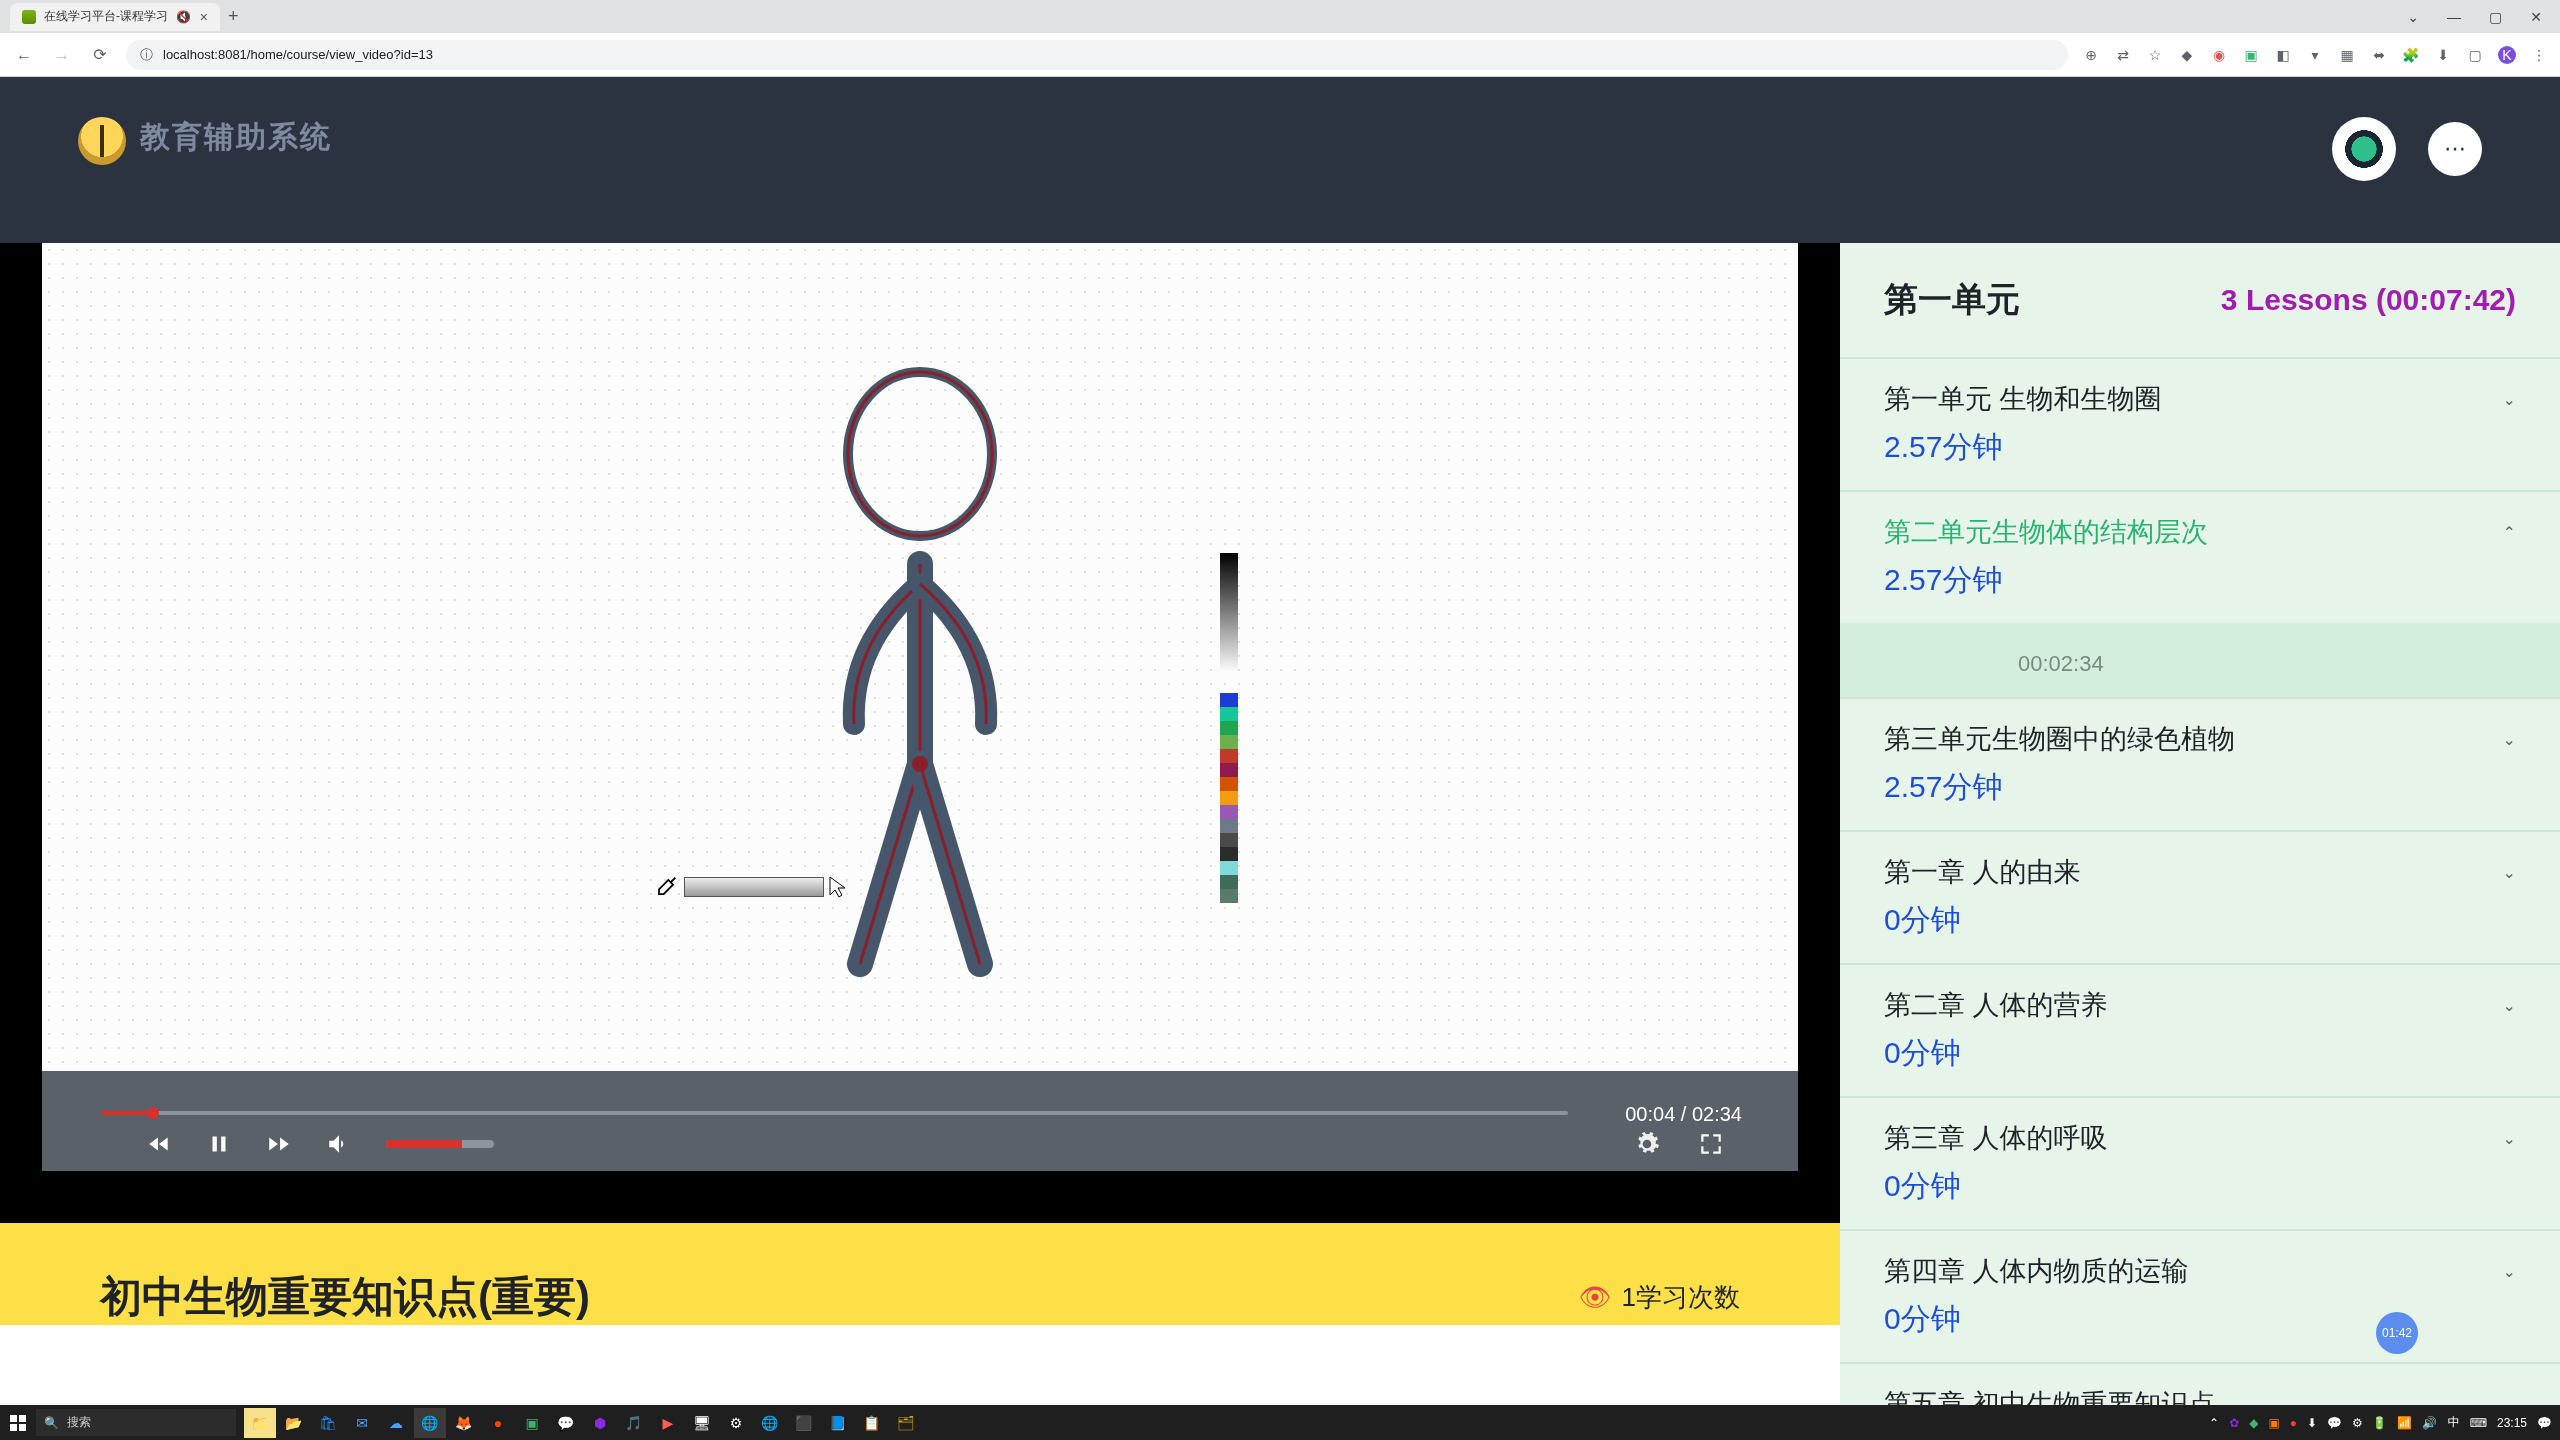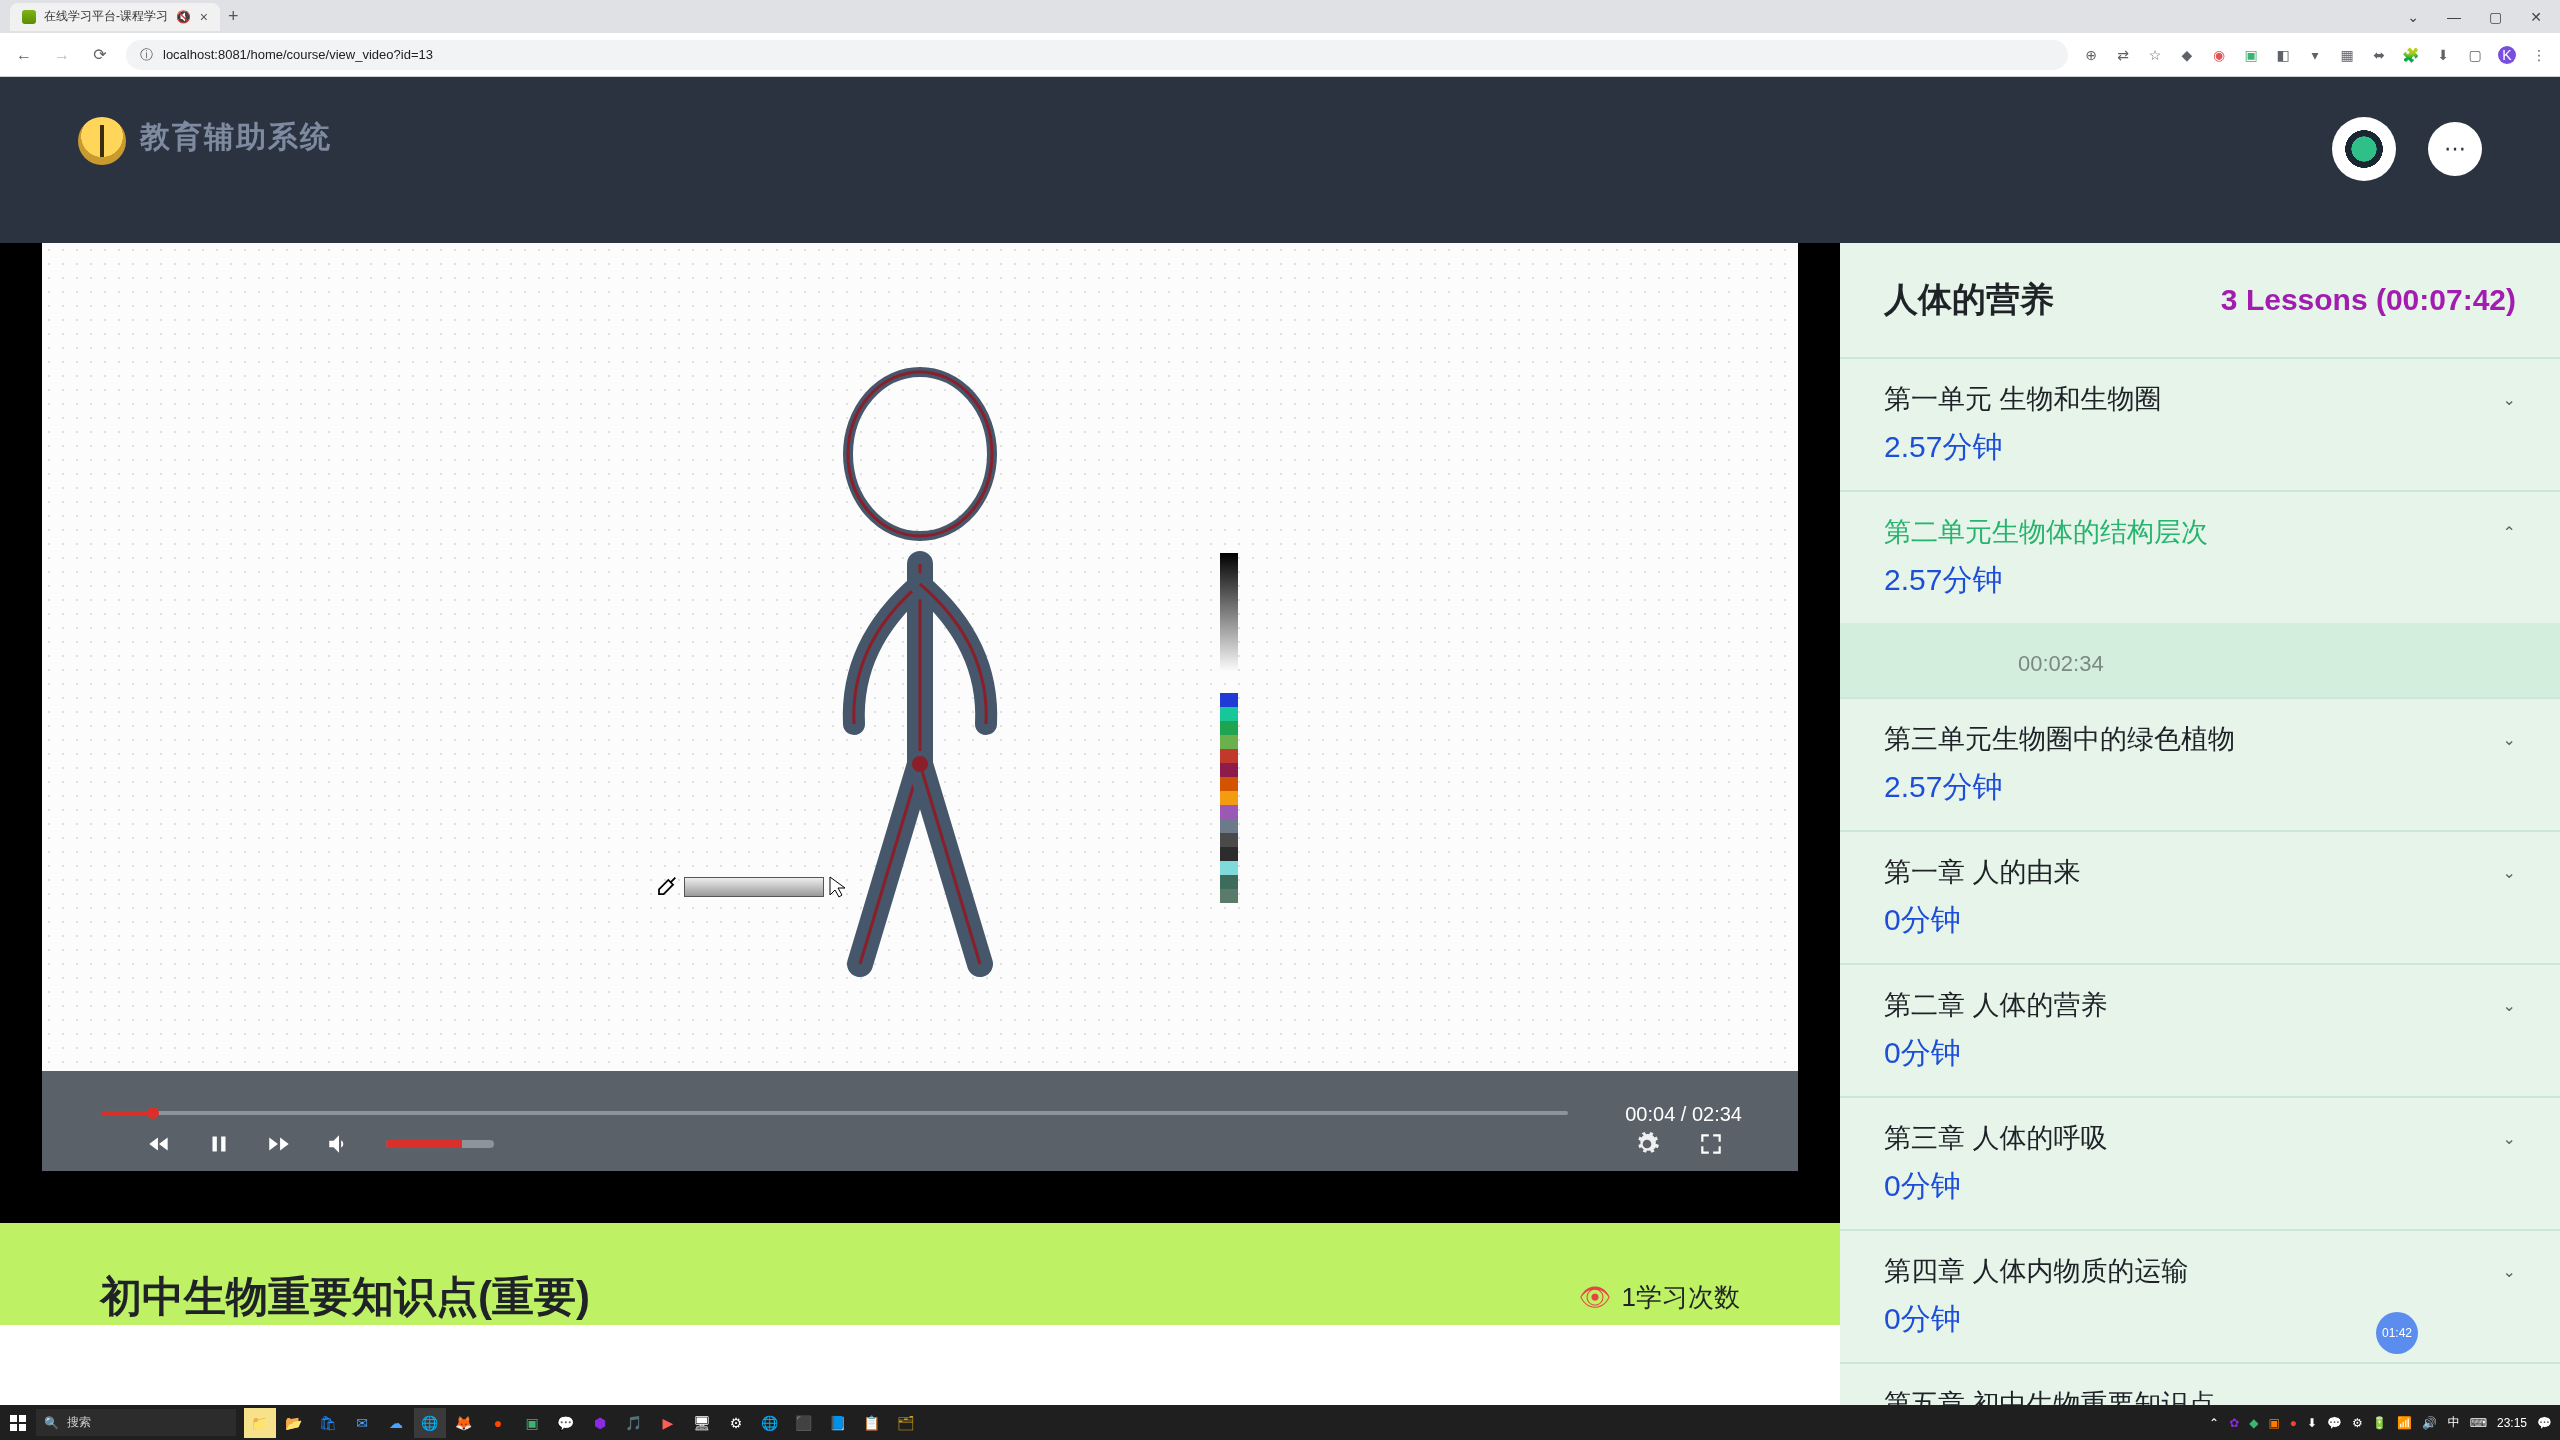--- a/index.html
+++ b/index.html
@@ -58,21 +58,21 @@
 .time { position:absolute; right: 56px; top: 32px; color:#fff; font-size: 20px;}
 .ctrl-row { position:absolute; left:104px; bottom: 14px; display:flex; align-items:center; gap: 34px; color:#fff;}
 .ctrl-btn { cursor:pointer; display:inline-flex;}
 .vol-bar { width: 108px; height:8px; background:#8d949b; border-radius:4px; overflow:hidden;}
 .vol-bar .fill{height:100%;width:70%;background:#d9302c;}
 .ctrl-right { position:absolute; right: 74px; bottom: 14px; display:flex; gap: 38px; color:#fff;}
 
 .below-video { background:#000; height: 52px;}
 
 
-.course-info { background: #bef264; padding: 46px 100px 0 100px; display:flex; align-items:center;}
+.course-info { background: #fde047; padding: 46px 100px 0 100px; display:flex; align-items:center;}
 .course-title { font-size: 42px; font-weight: 600; color:#1f2328;}
 .views { margin-left:auto; display:flex; align-items:center; gap:10px; color:#1f2328; font-size:26px;}
 .views .eye{ color:#e64545;}
 
 
 .sidebar { width: 720px; background: #e6f4ea; display:flex; flex-direction:column; overflow-y:auto;}
 .side-head { padding: 34px 44px; display:flex; align-items:center; justify-content:space-between;}
 .side-head h2 { font-size: 34px; color:#1f2328; font-weight:600;}
 .side-head .meta { color:#a21caf; font-size: 30px; font-weight:600;}
 .lesson { border-top: 2px solid #cce6d7; padding: 22px 44px; cursor:pointer;}
@@ -258,21 +258,21 @@
       <div class="course-title">初中生物重要知识点(重要)</div>
       <div class="views">
         <span class="eye">👁</span>
         <span>1学习次数</span>
       </div>
     </div>
   </div>
 
   <div class="sidebar">
     <div class="side-head">
-      <h2>人体的营养</h2>
+      <h2>第一单元</h2>
       <span class="meta">3 Lessons (00:07:42)</span>
     </div>
     <div id="lesson-list">
         <div class="lesson">
           <div class="row1">
             <span class="title">第一单元 生物和生物圈</span>
             <span class="chev">⌄</span>
           </div>
           <div class="dur">2.57分钟</div>
         </div>

